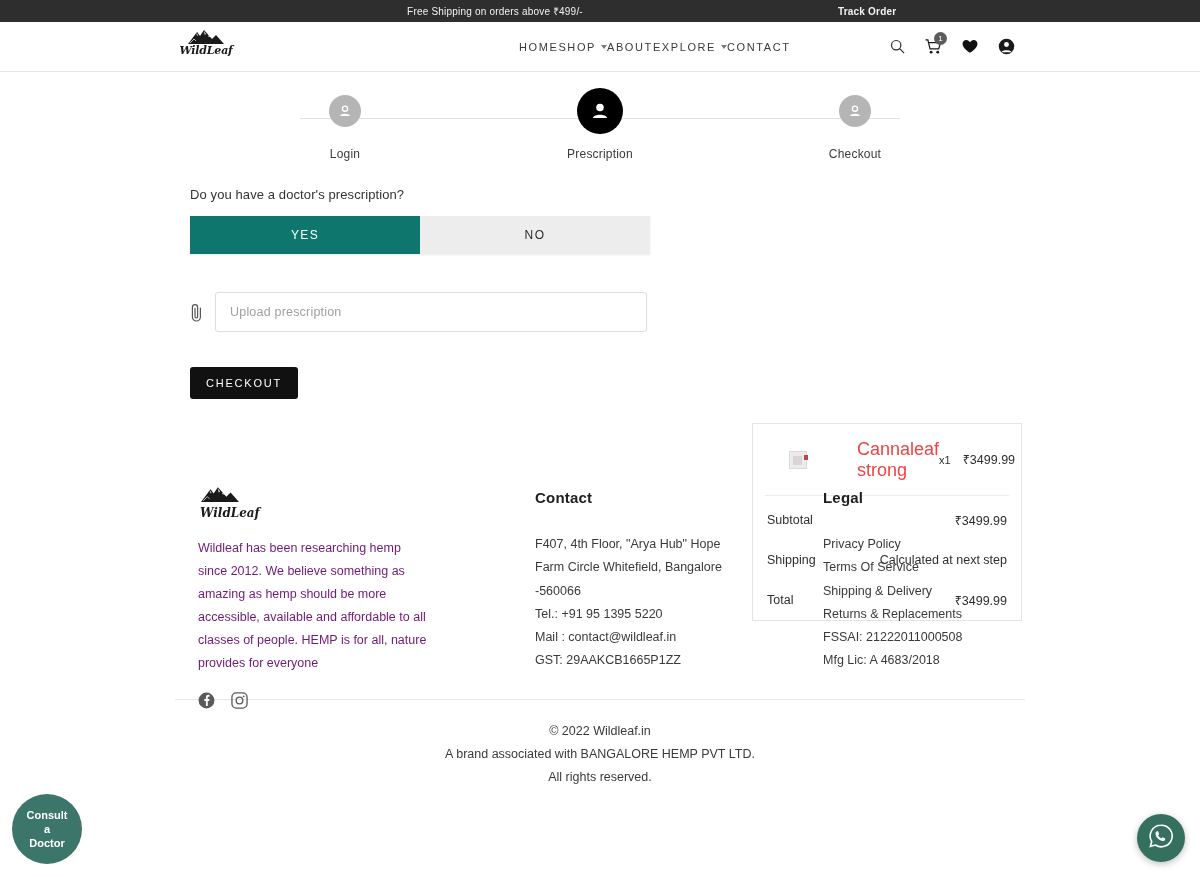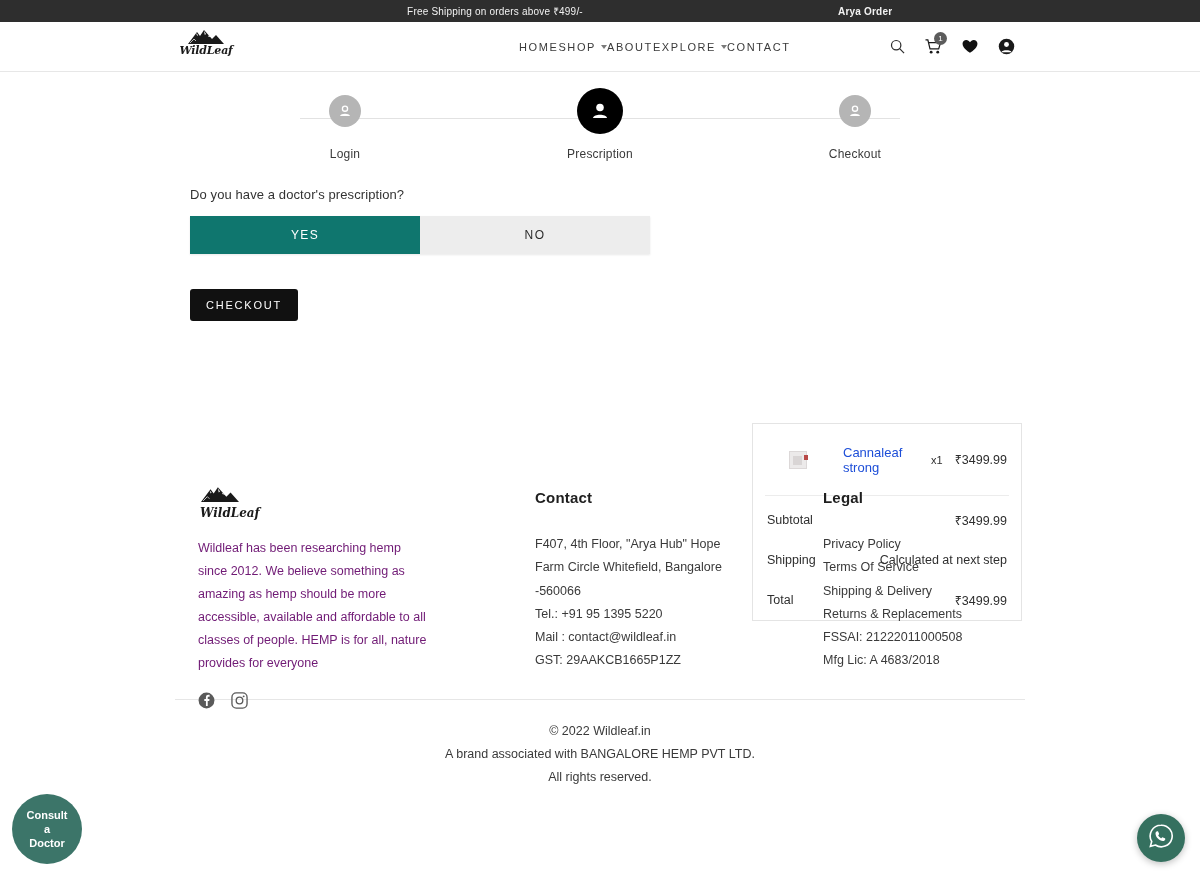--- a/index.html
+++ b/index.html
@@ -235,21 +235,21 @@
     width: 4px; height: 5px;
     background: #b94a48;
   }
   .broken-img::before {
     content: "";
     position: absolute;
     left: 3px; top: 4px;
     width: 9px; height: 9px;
     background: #d9d5d5;
   }
-  .sum-name { margin-left: 36px; font-size: 13px; color: #1d4ed8; }
+  .sum-name { margin-left: 50px; font-size: 18px; color: #ef4444; }
   .sum-qty { margin-left: auto; font-size: 11px; color: #2e2e2e; }
   .sum-price { margin-left: 12px; font-size: 12.5px; color: #2e2e2e; }
   .sum-row {
     display: flex;
     align-items: center;
     justify-content: space-between;
     height: 40px;
     padding: 0 2px;
     font-size: 12.5px;
     color: #2e2e2e;
@@ -340,21 +340,21 @@
     display: flex; align-items: center; justify-content: center;
     box-shadow: 0 2px 7px rgba(0,0,0,.25);
     cursor: pointer;
   }
 </style>
 </head>
 <body>
 
 <div class="announce">
   <div class="announce-msg">Free Shipping on orders above ₹499/-</div>
-  <div class="announce-track">Arya Order</div>
+  <div class="announce-track">Track Order</div>
 </div>
 
 <div class="header">
 
   <div class="logo">
     <span>
       <svg width="40" height="18" viewBox="0 0 40 18">
         <path d="M2 17 L11 5 L14 9 L18 3 L26 12 L30 8 L38 17 Z" fill="#1a1a1a"></path>
         <path d="M10 6 L12 8 L11.2 9 Z" fill="#fff"></path>
         <path d="M18 4 L20 7 L18.8 8 Z" fill="#fff"></path>
@@ -455,20 +455,30 @@
 <div class="main">
 
   <div class="presc-col">
     <div class="presc-q">Do you have a doctor's prescription?</div>
 
     <div class="yesno">
       <div class="yn-yes">YES</div>
       <div class="yn-no">NO</div>
     </div>
 
+    <div class="upload-row">
+      <span class="clip-icon">
+        <svg width="13" height="19" viewBox="0 0 13 19">
+          <path d="M10.4 5 V14 a4 4 0 0 1 -8 0 V4.2 a2.6 2.6 0 0 1 5.2 0 V13.6 a1.3 1.3 0 0 1 -2.6 0 V5.4" fill="none" stroke="#555" stroke-width="1.2" stroke-linecap="round"></path>
+        </svg>
+      </span>
+      <div class="upload-field">
+        <span>Upload prescription</span>
+      </div>
+    </div>
 
     <button class="checkout-btn">CHECKOUT</button>
   </div>
 
   <div class="summary">
     <div class="sum-item">
       <span class="broken-img"></span>
       <span class="sum-name">Cannaleaf strong</span>
       <span class="sum-qty">x1</span>
       <span class="sum-price">₹3499.99</span>

